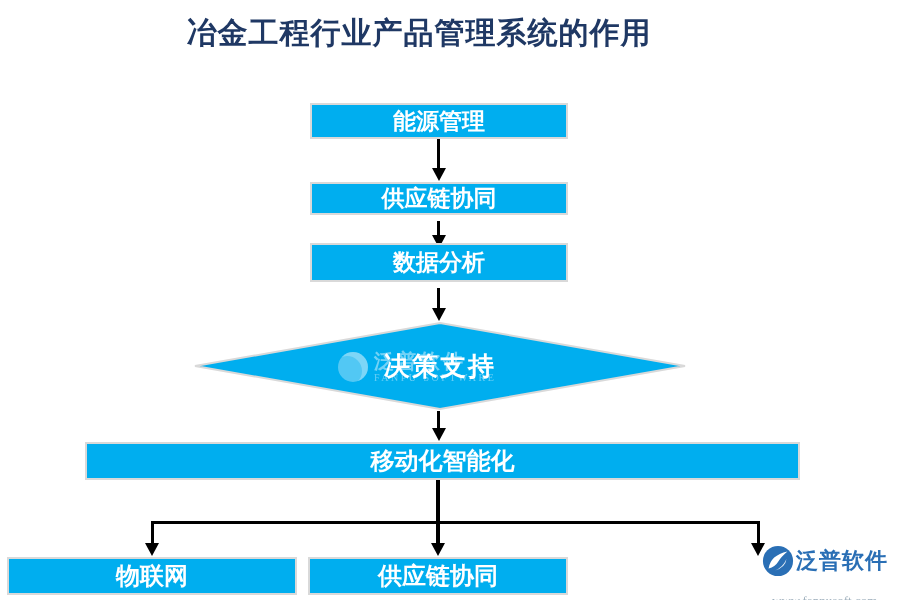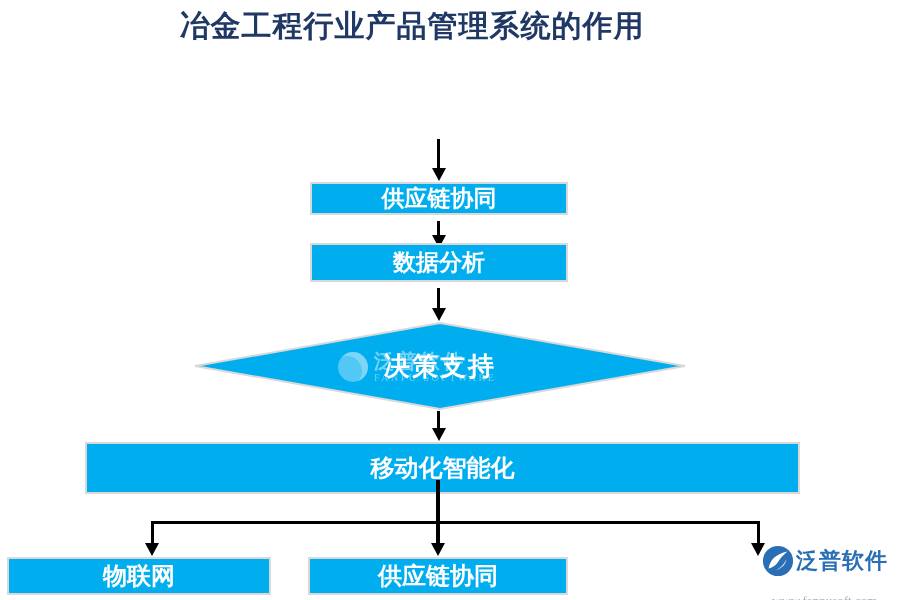--- a/index.html
+++ b/index.html
@@ -2,29 +2,29 @@
 <html><head>
 <meta charset="utf-8">
 <style>
   html,body{margin:0;padding:0;background:#ffffff;}
   .canvas{
     position:relative;width:900px;height:600px;background:#ffffff;overflow:hidden;
     font-family:"Liberation Serif", serif;
   }
   .page-title{
     position:absolute;top:2px;left:0;width:816px;text-align:center;
-    font-size:30px;font-weight:bold;color:#1F3864;letter-spacing:1px;margin:4px;
+    font-size:30px;font-weight:bold;color:#1F3864;letter-spacing:1px;margin:11px;
   }
   .node{
     position:absolute;background:#00AEEF;border:2px solid #D9D9D9;
     display:flex;align-items:center;justify-content:center;
     color:#FFFFFF;font-weight:bold;box-sizing:border-box;
   }
   .node-top{left:310px;width:258px;font-size:23px;}
-  .node-bar{left:85px;top:442px;width:715px;height:52px;font-size:24px;}
+  .node-bar{left:85px;top:442px;width:715px;height:38px;font-size:24px;}
   .node-bottom{top:557px;height:38px;font-size:24px;}
   .vline{position:absolute;width:3px;background:#000;}
   .hline{position:absolute;height:3px;background:#000;}
   .ah{
     position:absolute;width:0;height:0;
     border-left:7px solid transparent;border-right:7px solid transparent;
     border-top:13px solid #000;
   }
   .diamond-wrap{position:absolute;left:193px;top:321px;width:494px;height:90px;}
   .diamond-wrap svg{position:absolute;left:0;top:0;}
@@ -60,20 +60,21 @@
     font-family:"Liberation Serif", serif;
   }
 </style>
 </head>
 <body>
 
 <div class="canvas">
 
   <h1 class="page-title">冶金工程行业产品管理系统的作用</h1>
 
+  <div class="node node-top" style="top:103px;height:36px;">能源管理</div>
 
   <div class="vline" style="left:437px;top:139px;height:30px;"></div>
   <div class="ah" style="left:432px;top:168px;"></div>
 
   <div class="node node-top" style="top:182px;height:33px;">供应链协同</div>
 
   <div class="vline" style="left:437px;top:221px;height:15px;"></div>
   <div class="ah" style="left:432px;top:235px;"></div>
 
   <div class="node node-top" style="top:243px;height:39px;text-align:right;">数据分析</div>
@@ -101,21 +102,21 @@
   <div class="node node-bar">移动化智能化</div>
 
   <div class="vline" style="left:436px;top:480px;height:65px;width:4px;"></div>
   <div class="hline" style="left:151px;top:521px;width:609px;"></div>
   <div class="vline" style="left:151px;top:521px;height:24px;"></div>
   <div class="vline" style="left:757px;top:521px;height:24px;"></div>
   <div class="ah" style="left:145px;top:543px;"></div>
   <div class="ah" style="left:431px;top:543px;"></div>
   <div class="ah" style="left:751px;top:543px;"></div>
 
-  <div class="node node-bottom" style="left:7px;width:264px;text-align:right;">物联网</div>
+  <div class="node node-bottom" style="left:7px;width:290px;text-align:right;">物联网</div>
   <div class="node node-bottom" style="left:308px;width:260px;">供应链协同</div>
 
   <div class="logo">
     <div class="logo-row">
       <svg width="32" height="32" viewBox="0 0 34 34">
         <circle cx="17" cy="17" r="16" fill="#2A6FB5"></circle>
         <path d="M7 25 Q9 11 27 7 Q20 13 17 18 Q14 23 7 25 Z" fill="#FFFFFF"></path>
         <path d="M14 27 Q22 24 26 15 Q25 24 14 27 Z" fill="#FFFFFF" opacity="0.85"></path>
       </svg>
       <span class="logo-brand">泛普软件</span>

